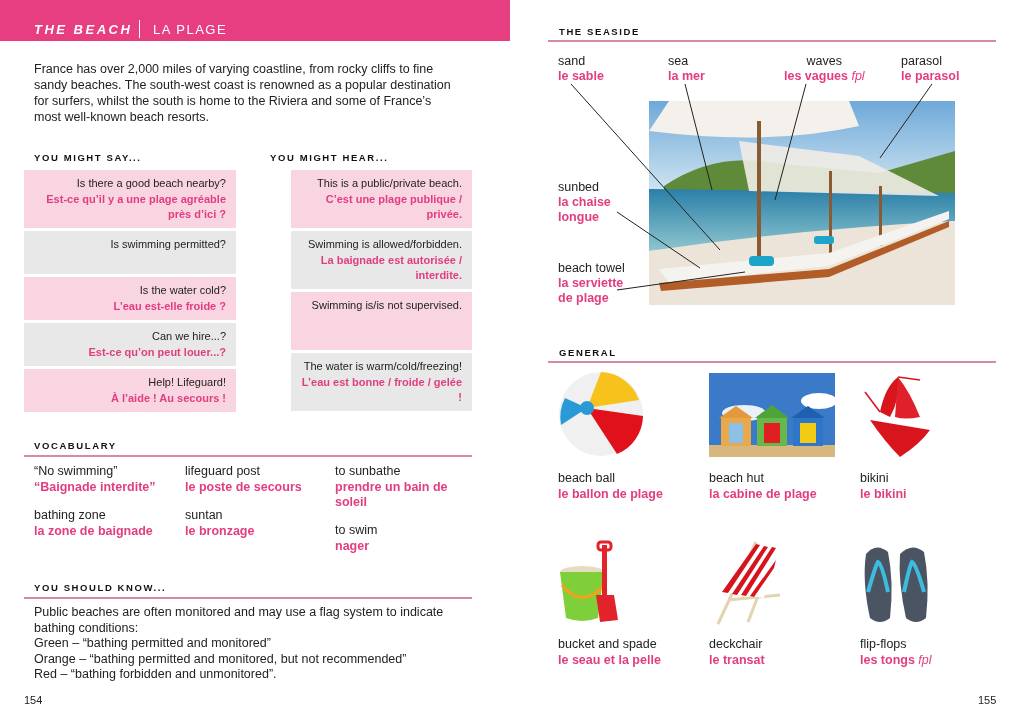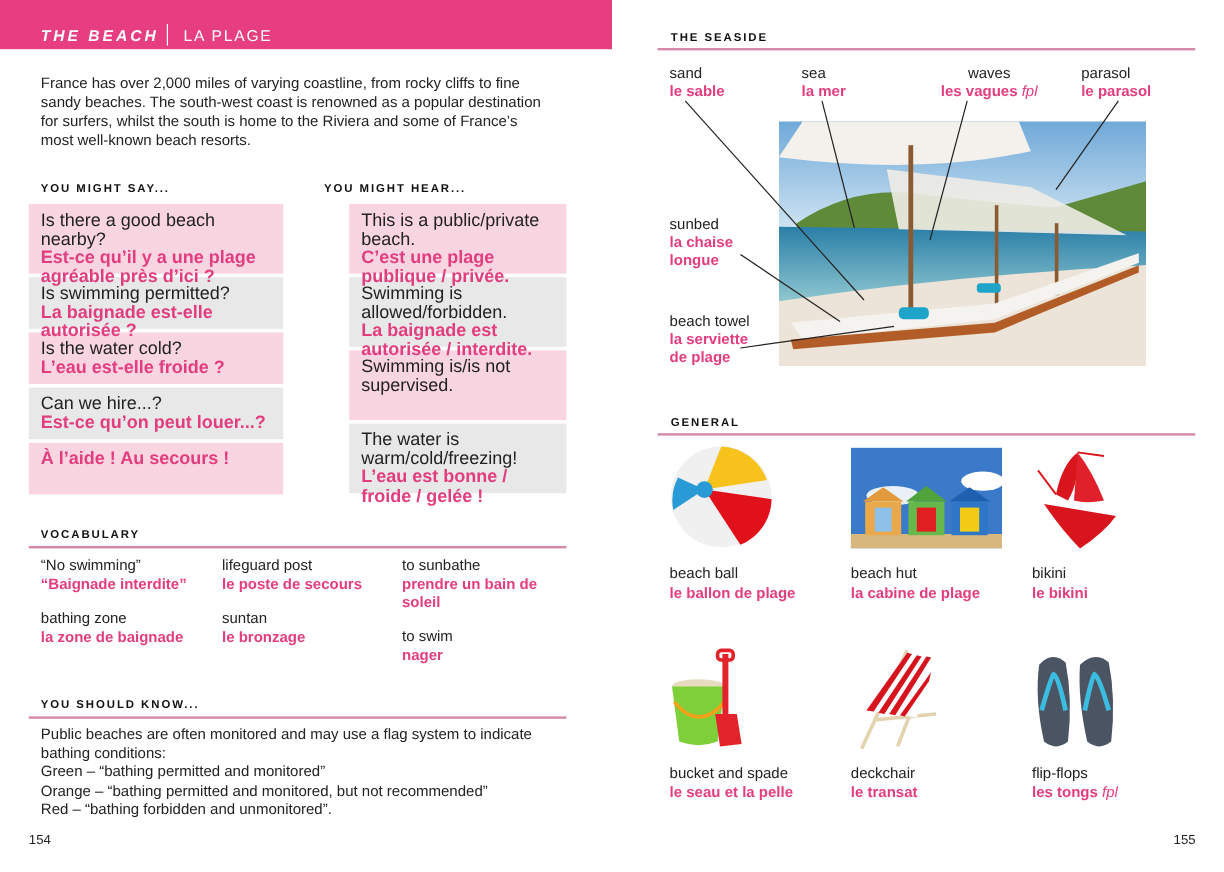--- a/index.html
+++ b/index.html
@@ -5,21 +5,21 @@
   * { box-sizing: border-box; margin: 0; padding: 0; }
   body { width: 1020px; height: 727px; background: #fff; font-family: "Liberation Sans", sans-serif; color: #222; position: relative; overflow: hidden; font-size: 12.5px; }
   .header-bar { position: absolute; left: 0; top: 0; width: 510px; height: 41px; background: #e63e80; }
   .header-title { position: absolute; left: 34px; top: 22px; color: #fff; font-weight: bold; letter-spacing: 2.5px; font-size: 13px; font-style: italic; }
   .header-sep { position: absolute; left: 139px; top: 20px; width: 1px; height: 18px; background: #fff; }
   .header-sub { position: absolute; left: 153px; top: 22px; color: #fff; letter-spacing: 1.5px; font-size: 13px; }
   .intro { position: absolute; left: 34px; top: 61px; width: 420px; line-height: 16px; font-size: 12.5px; }
   .section-label { position: absolute; font-weight: bold; font-size: 9.5px; letter-spacing: 1.6px; color: #111; }
   .rule { position: absolute; height: 1.5px; background: #d58aa9; }
   .phrase-col { position: absolute; width: 212px; }
-  .phrase-box { padding: 6px 10px 6px 10px; margin-bottom: 3px; line-height: 15.5px; font-size: 15px; }
+  .phrase-box { padding: 6px 10px 6px 10px; margin-bottom: 3px; line-height: 15.5px; font-size: 11px; text-align: right; }
   .phrase-box.pink { background: #f9d5e2; }
   .phrase-box.grey { background: #e8e8e8; }
   .en { color: #222; display: block; }
   .fr { color: #e23d7f; font-weight: bold; display: block; }
   .fpl { color: #e23d7f; font-style: italic; font-weight: normal; }
   .vocab-item { position: absolute; line-height: 15.5px; font-size: 12.5px; }
   .know { position: absolute; left: 34px; top: 605px; width: 440px; line-height: 15.5px; font-size: 12.5px; }
   .page-num { position: absolute; font-size: 11px; color: #222; }
   .photo { position: absolute; left: 649px; top: 101px; width: 306px; height: 204px; overflow: hidden; }
   .label-pair { position: absolute; line-height: 15px; font-size: 12.5px; }
@@ -38,31 +38,31 @@
 <p class="intro">France has over 2,000 miles of varying coastline, from rocky cliffs to fine sandy beaches. The south-west coast is renowned as a popular destination for surfers, whilst the south is home to the Riviera and some of France’s most well-known beach resorts.</p>
 
 <div class="section-label" style="left:34px;top:152px;">YOU MIGHT SAY...</div>
 <div class="phrase-col" style="left:24px;top:170px;">
   <div class="phrase-box pink" style="height:58px">
     <span class="en">Is there a good beach nearby?</span>
     <span class="fr">Est-ce qu’il y a une plage agréable près d’ici ?</span>
   </div>
   <div class="phrase-box grey" style="height:43px">
     <span class="en">Is swimming permitted?</span>
-    <span class="fr">La baignade est-elle autorisée ?</span>
   </div>
   <div class="phrase-box pink" style="height:43px">
     <span class="en">Is the water cold?</span>
     <span class="fr">L’eau est-elle froide ?</span>
   </div>
   <div class="phrase-box grey" style="height:43px">
     <span class="en">Can we hire...?</span>
     <span class="fr">Est-ce qu’on peut louer...?</span>
   </div>
   <div class="phrase-box pink" style="height:43px">
+    <span class="en">Help! Lifeguard!</span>
     <span class="fr">À l’aide ! Au secours !</span>
   </div>
 </div>
 
 <div class="section-label" style="left:270px;top:152px;">YOU MIGHT HEAR...</div>
 <div class="phrase-col" style="left:260px;top:170px;padding-left:31px;">
   <div class="phrase-box pink" style="height:58px">
     <span class="en">This is a public/private beach.</span>
     <span class="fr">C’est une plage publique / privée.</span>
   </div>

